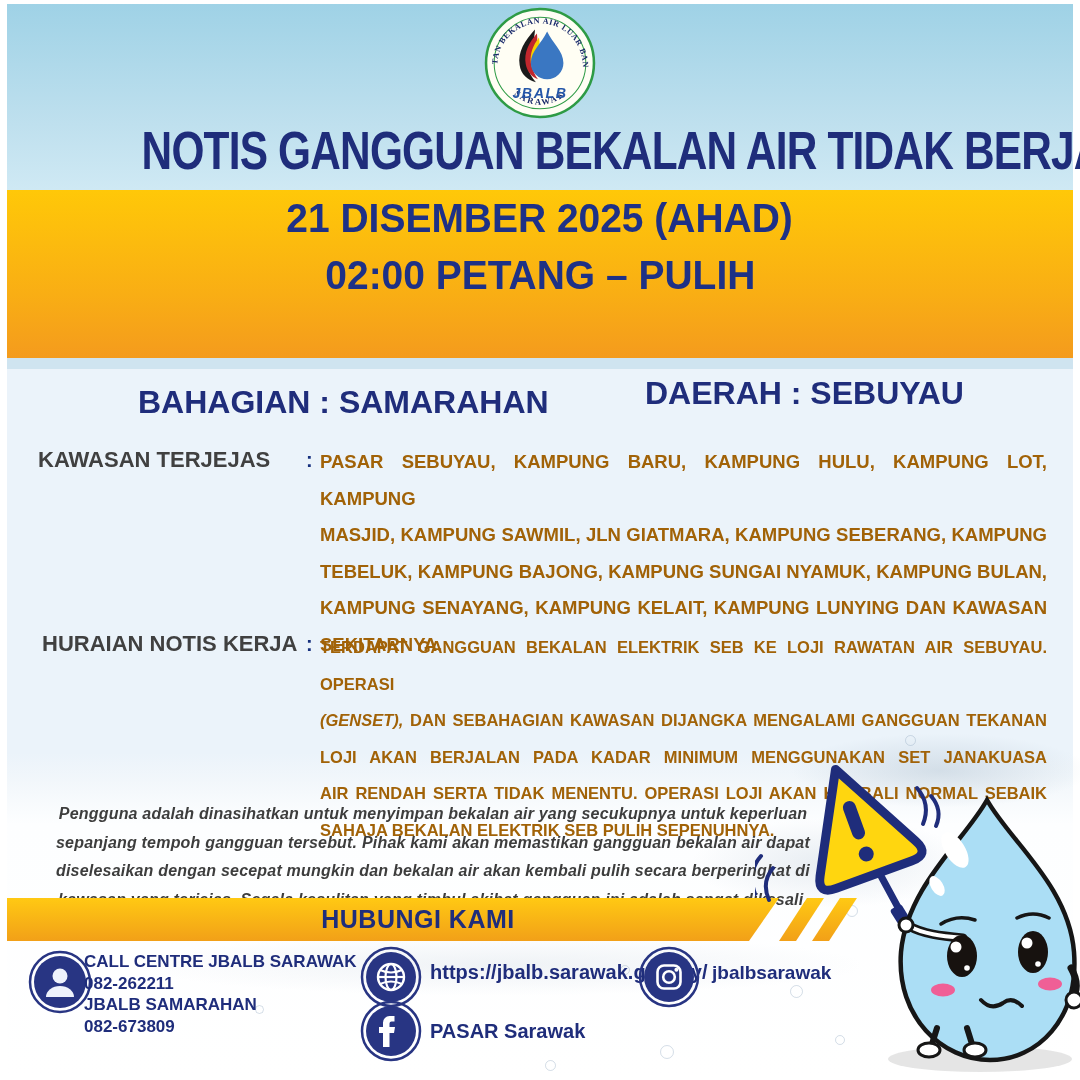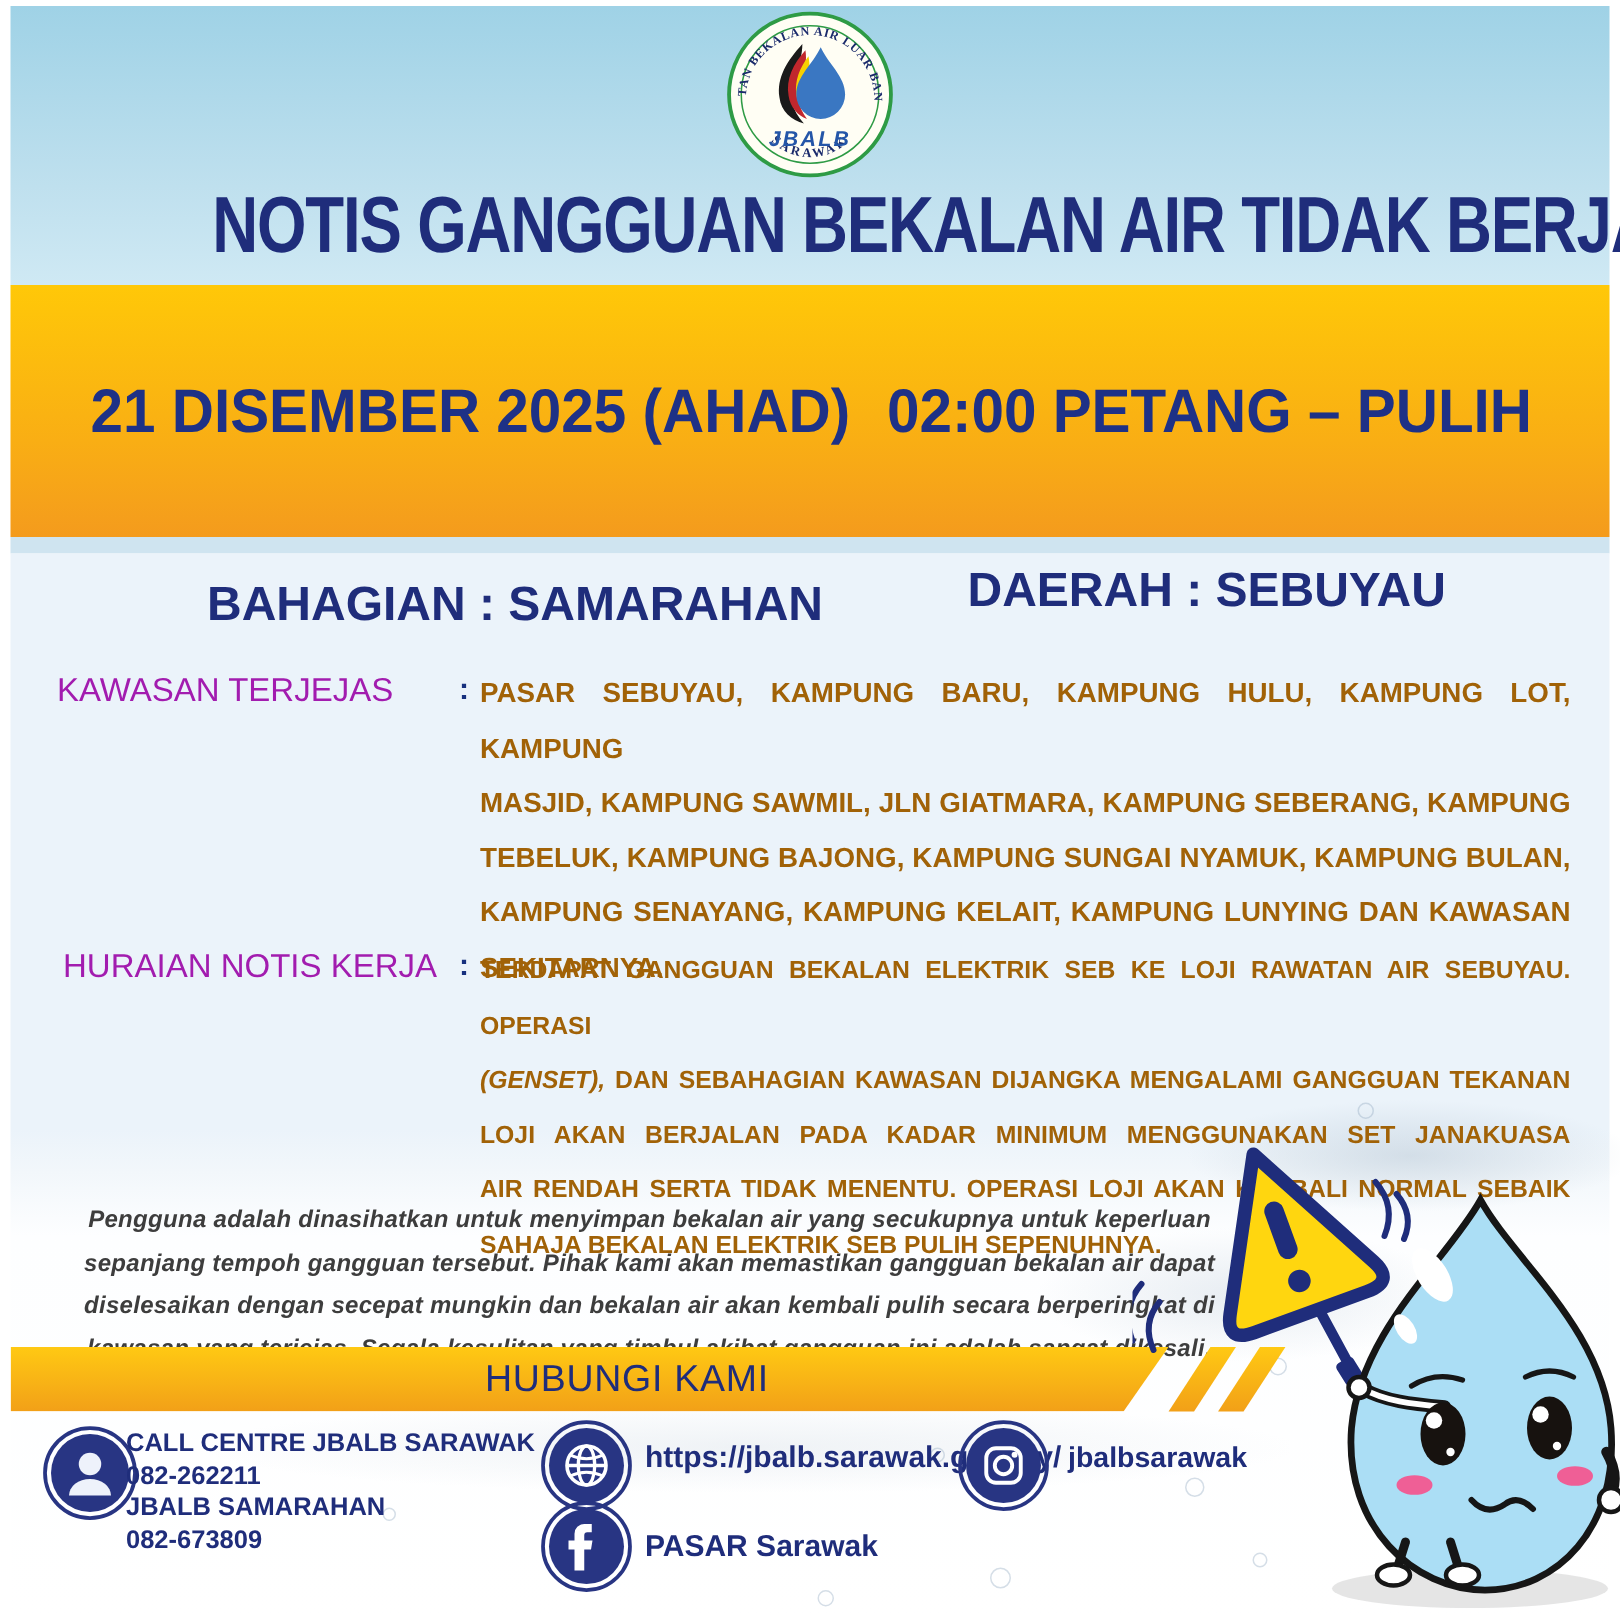--- a/index.html
+++ b/index.html
@@ -16,54 +16,54 @@
   .logo { position:absolute; left:50%; top:3px; transform:translateX(-50%); }
   .title-wrap { position:absolute; left:0; right:0; top:116px; text-align:center; }
   .title {
     display:inline-block; white-space:nowrap; transform:scaleX(.8); transform-origin:center;
     font-size:53px; font-weight:700; letter-spacing:-1px; color:#1f2d7b;
   }
   
   .banner {
     position:absolute; left:7px; right:7px; top:190px; height:168px;
     background:linear-gradient(180deg,#ffc808 0%,#f9ae14 62%,#f49b1d 100%);
-    display:flex; flex-direction:row; align-items:center; justify-content:center;
+    display:flex; flex-direction:column; align-items:center; 
     color:#1e3186;
   }
   .banner .bline {
     white-space:nowrap; transform:scaleX(.95); transform-origin:center;
     font-size:41px; font-weight:700; line-height:57px;
   }
   .sep { position:absolute; left:7px; right:7px; top:358px; height:11px; background:#cfe4f0; }
   
   .bodybg {
     position:absolute; left:7px; right:7px; top:369px; height:711px;
     background:linear-gradient(180deg,#ebf3fa 0%,#ebf3fa 54%,#f2f7fb 58%,#fdfeff 64%,#ffffff 100%);
   }
   .region-bahagian { position:absolute; left:138px; top:384px; font-size:32px; font-weight:700; color:#1f2d7b; }
   .region-daerah   { position:absolute; left:645px; top:375px; font-size:32px; font-weight:700; color:#1f2d7b; }
-  .sec-label { position:absolute; font-size:22px; font-weight:400; color:#a21caf; white-space:nowrap;text-align:center; }
+  .sec-label { position:absolute; font-size:22px; font-weight:700; color:#404040; white-space:nowrap;text-align:center; }
   .sec-colon { position:absolute; left:306px; font-size:20px; font-weight:700; color:#16307e; }
   .jtext { position:absolute; left:320px; width:727px; color:#a16207; font-weight:700; }
   .jtext .jline { text-align:justify; text-align-last:justify; line-height:36.6px; }
   .jtext .jline.last { text-align-last:left; }
   .kawasan-text { top:444px; font-size:18.5px; }
   .huraian-text { top:629px; font-size:16.5px; }
   .it { font-style:italic; }
   
   .advisory { position:absolute; left:28px; top:800px; width:810px; color:#3d3d3d; }
   .advisory .aline { white-space:nowrap; font-style:italic; font-weight:700; font-size:16px; line-height:28.5px; letter-spacing:.2px;text-align:center; }
   
   .cbar {
     position:absolute; left:7px; top:898px; width:772px; height:43px;
     background:linear-gradient(180deg,#ffc913 0%,#f2a018 100%);
     clip-path:polygon(0 0,100% 0,calc(100% - 30px) 100%,0 100%);
     display:flex; align-items:center; justify-content:center;
   }
-  .cbar-label { font-size:25px; font-weight:400; color:#1f2d7b; letter-spacing:.5px; padding-left:50px; }
+  .cbar-label { font-size:25px; font-weight:700; color:#1f2d7b; letter-spacing:.5px; padding-left:50px; }
   .stripe { position:absolute; top:898px; width:17px; height:43px; transform:skewX(-33deg);
     background:linear-gradient(180deg,#ffc913 0%,#f2a018 100%); }
   .stripe.s1 { left:793px; }
   .stripe.s2 { left:826px; }
   
   .fico { position:absolute; }
   .call-lines { position:absolute; left:84px; top:951px; font-size:17px; font-weight:700; color:#1f2d7b; line-height:21.5px; }
   .site-text { position:absolute; left:430px; top:961px; font-size:20px; font-weight:700; color:#1f2d7b; }
   .fb-text   { position:absolute; left:430px; top:1020px; font-size:20px; font-weight:700; color:#1f2d7b; }
   .ig-text   { position:absolute; left:712px; top:962px; font-size:19px; font-weight:700; color:#1f2d7b; }

